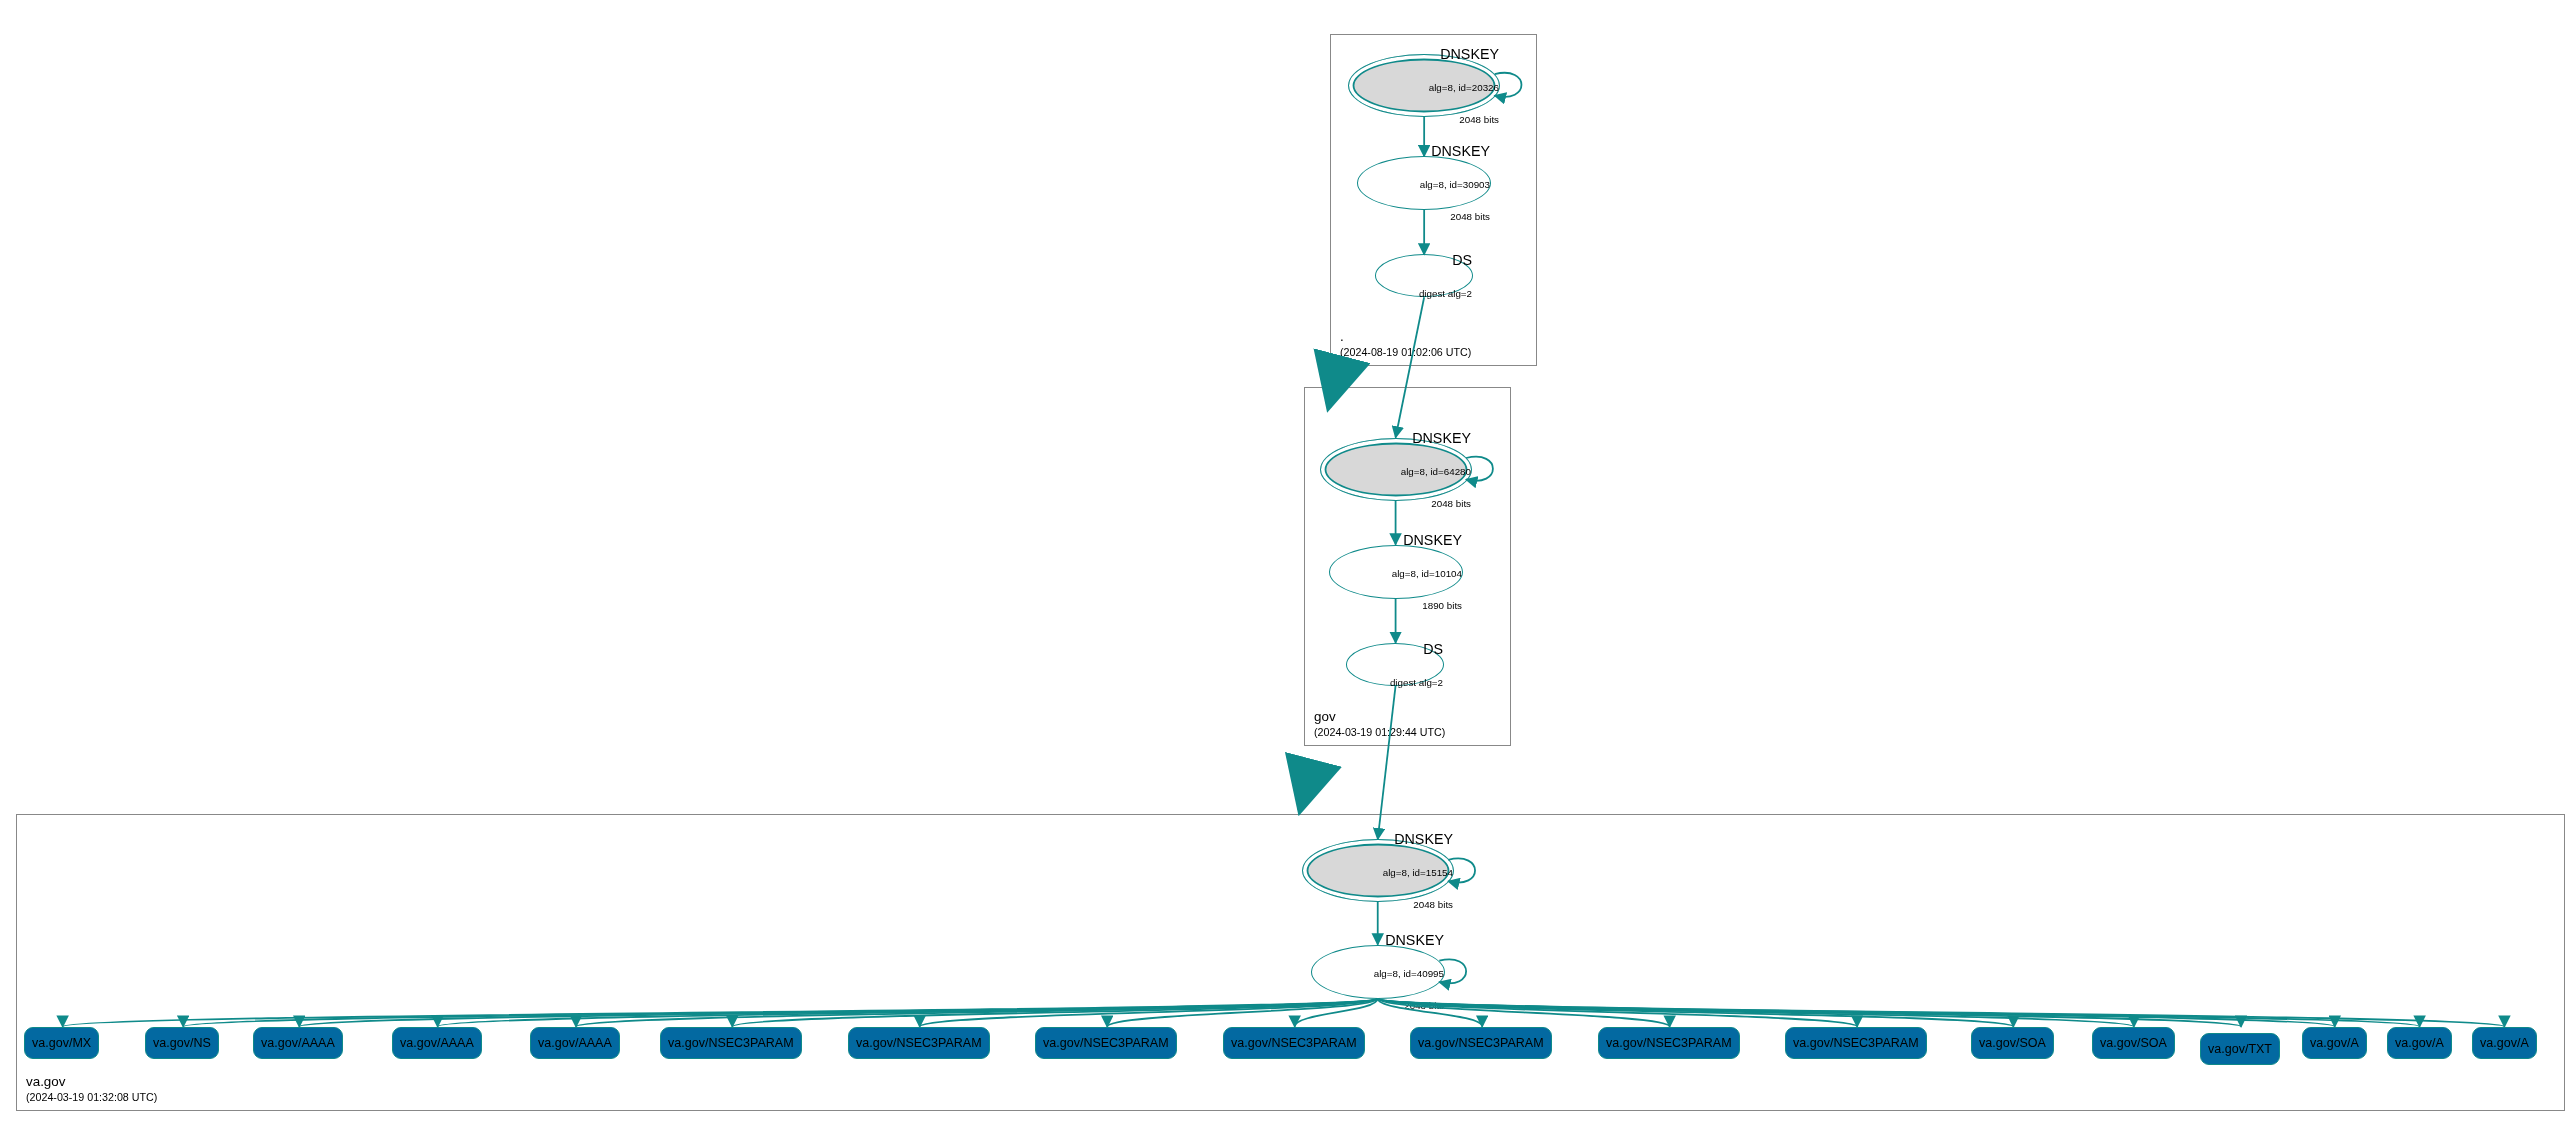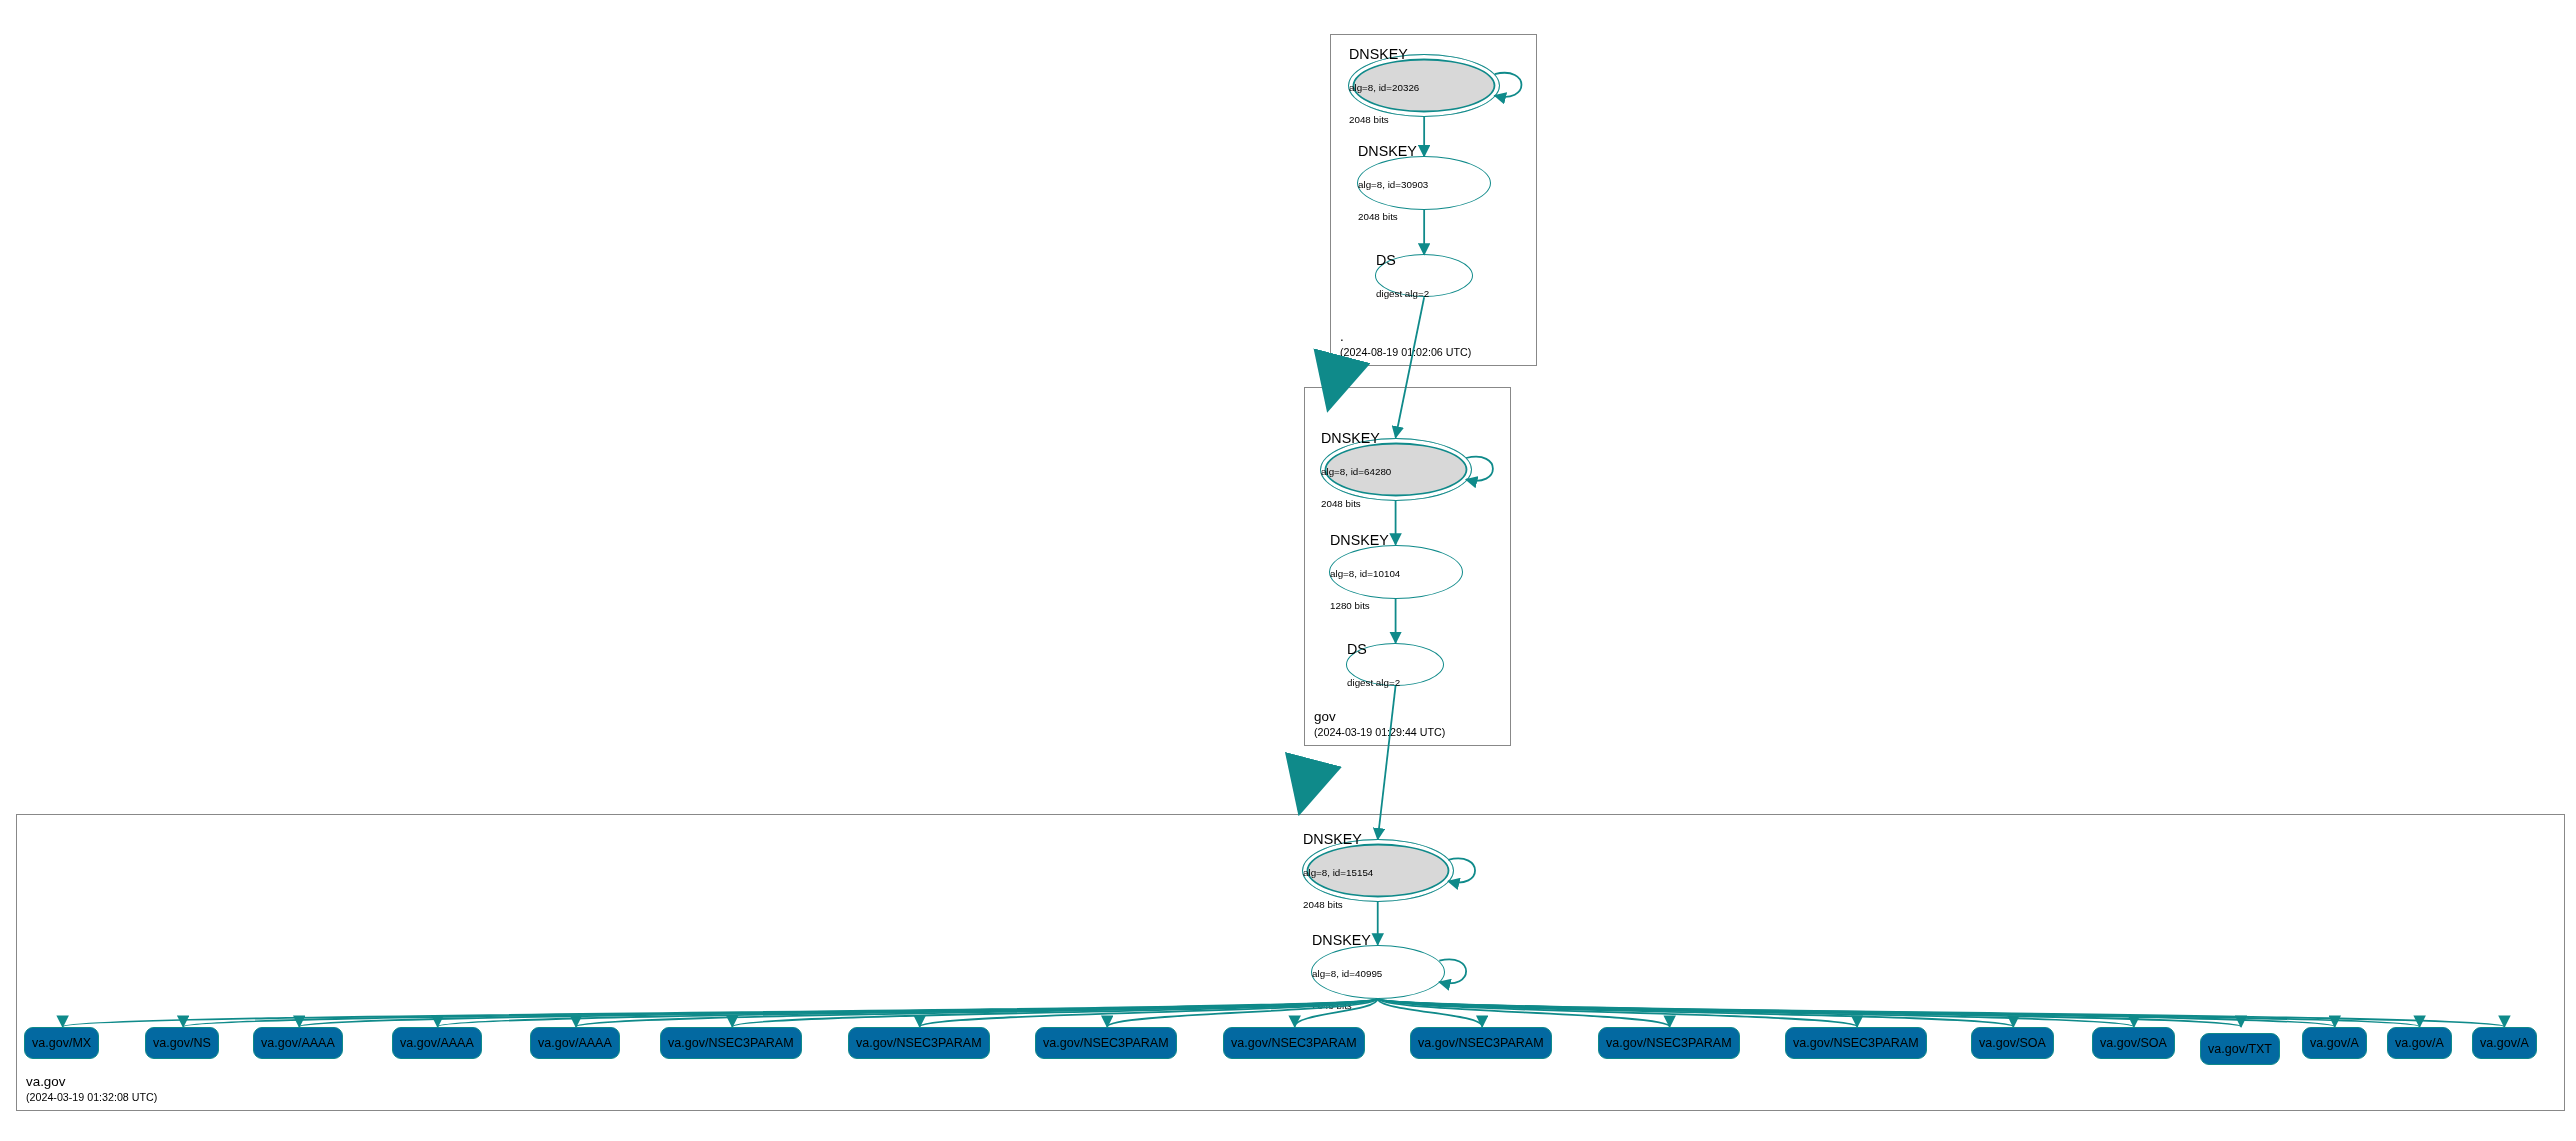--- a/index.html
+++ b/index.html
@@ -24,21 +24,21 @@
     color: #000;
     line-height: 1.3;
   }
   .zone-label .zname { font-size: 13.4px; }
   .zone-label .ztime { font-size: 10.7px; }
   .node {
     position: absolute;
     text-align: center;
     display: flex;
     flex-direction: column;
-    align-items: flex-start;
+    align-items: flex-end;
     justify-content: center;
     box-sizing: border-box;
   }
   .ellipse {
     border: 1.8px solid #0f8a8a;
     border-radius: 50%;
     background: #fff;
   }
   .ellipse.ksk {
     background: #d8d8d8;
@@ -101,21 +101,21 @@
 </div>
 
 <div id="gov_ksk" class="node ellipse ksk" style="left:1320px; top:438px; width:152px; height:63px;">
   <div class="title">DNSKEY</div>
   <div class="sub">alg=8, id=64280</div>
   <div class="sub">2048 bits</div>
 </div>
 <div id="gov_zsk" class="node ellipse" style="left:1329px; top:545px; width:134px; height:54px;">
   <div class="title">DNSKEY</div>
   <div class="sub">alg=8, id=10104</div>
-  <div class="sub">1280 bits</div>
+  <div class="sub">1890 bits</div>
 </div>
 <div id="gov_ds" class="node ellipse" style="left:1346px; top:643px; width:98px; height:43px;">
   <div class="title">DS</div>
   <div class="sub">digest alg=2</div>
 </div>
 
 <div id="va_ksk" class="node ellipse ksk" style="left:1302px; top:839px; width:152px; height:63px;">
   <div class="title">DNSKEY</div>
   <div class="sub">alg=8, id=15154</div>
   <div class="sub">2048 bits</div>

